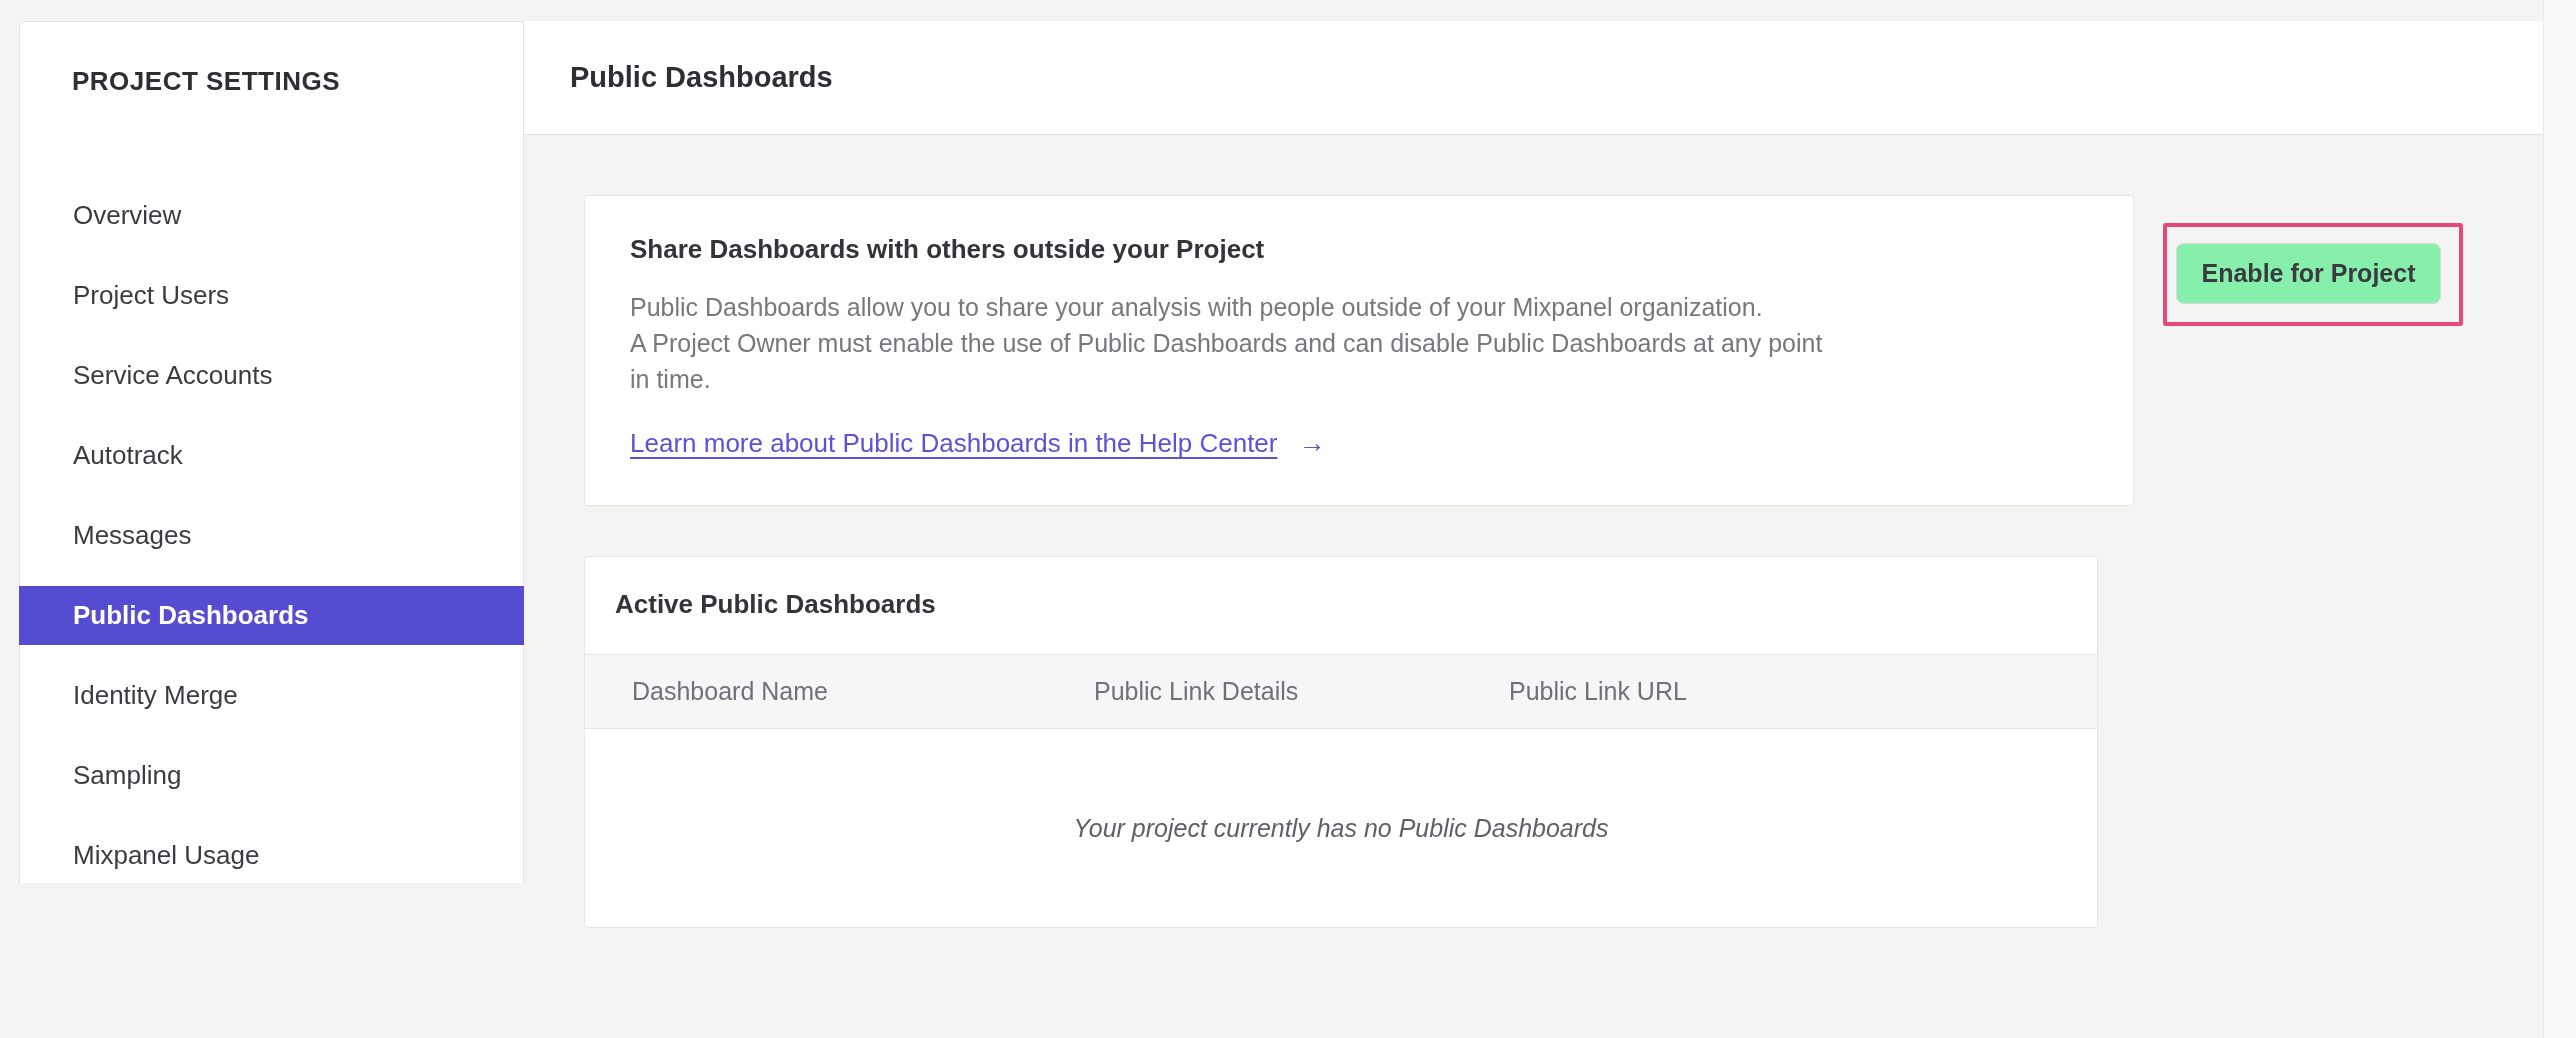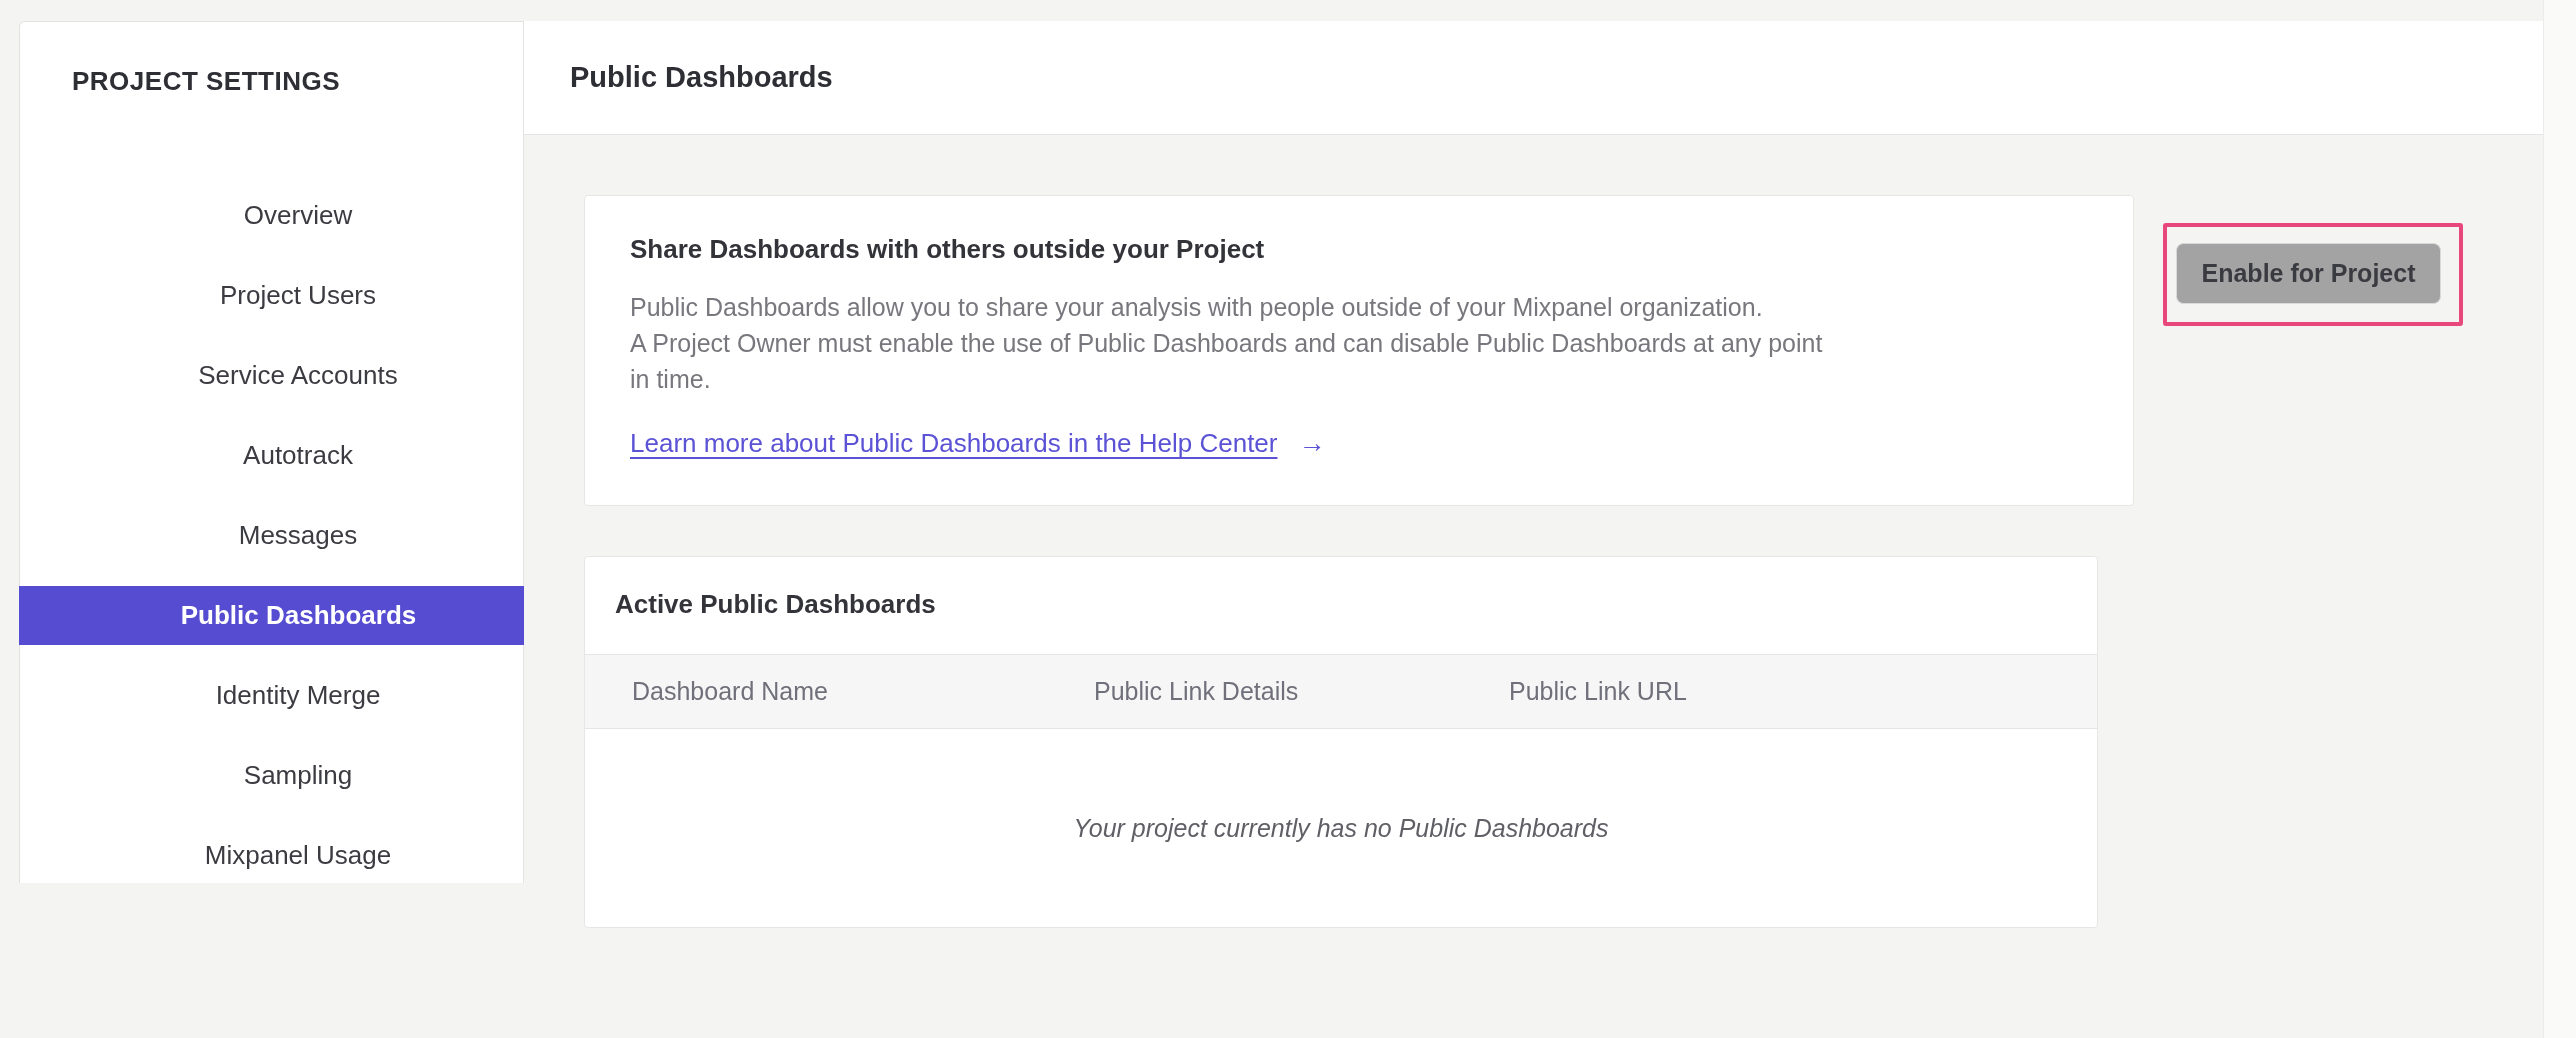--- a/index.html
+++ b/index.html
@@ -12,21 +12,20 @@
     overflow: hidden;
   }
 
   
   .sidebar {
     position: absolute; left: 19px; top: 21px;
     width: 505px; height: 862px;
     background: #FFFFFF;
     border: 1px solid #E3E3E1; border-bottom: none;
     border-top-left-radius: 5.7px;
-    text-align: center;
   }
   .sidebar-title {
     position: absolute; left: 52px; top: 42px; height: 34px;
     line-height: 34px;
     font-size: 26px; font-weight: bold; letter-spacing: 0.5px;
     color: #2E2E35;
   }
   .nav { position: absolute; top: 164px; left: 0; right: 0; }
   .nav-item {
     height: 59px; line-height: 59px;
@@ -93,21 +92,21 @@
   .enable-highlight {
     position: absolute; left: 1578px; top: 27px;
     width: 300px; height: 103px;
     border: 4.8px solid var(--highlight-pink, #E8477E);
     border-radius: 2.9px;
     pointer-events: none;
   }
   .enable-btn {
     position: absolute; left: 1591px; top: 47px;
     width: 265px; height: 61px;
-    background: #a3a3a3;
+    background: #86efac;
     border: 1.9px solid #D9D9DB;
     border-radius: 7.6px;
     font-family: "Liberation Sans", sans-serif;
     font-size: 25px; font-weight: bold; color: #3A3A41;
     cursor: pointer;
   }
 
   #active-card { left: 584px; top: 556px; width: 1514px; height: 372px; }
   .active-heading {
     position: absolute; left: 30px; top: 28px; height: 38px; line-height: 38px;

